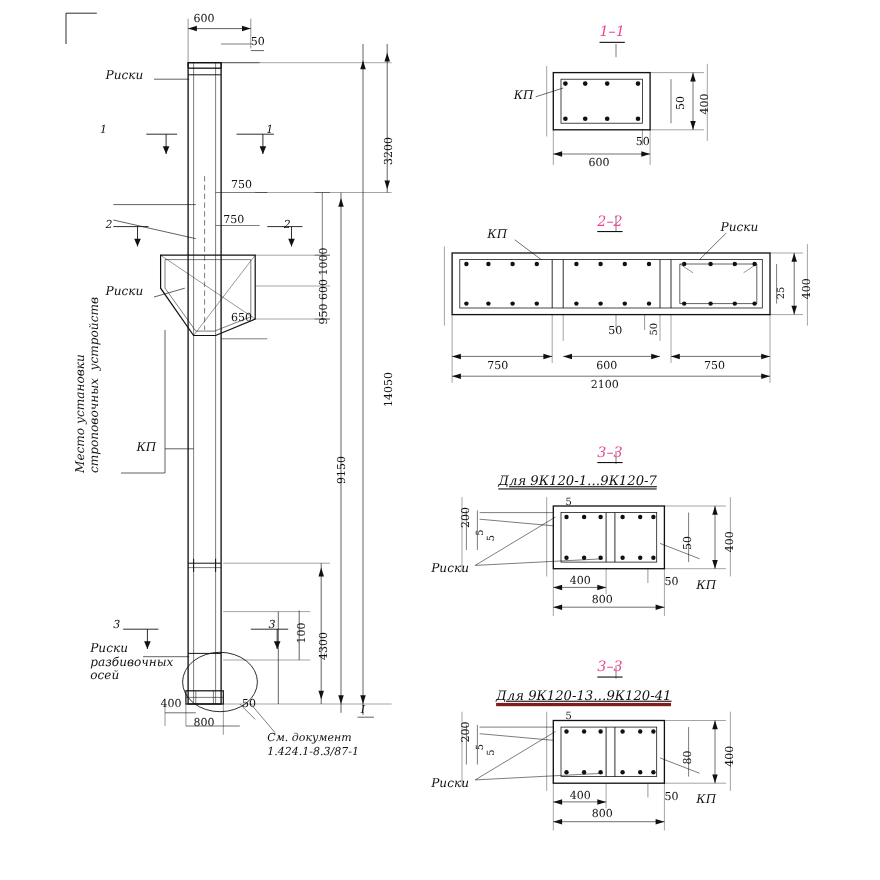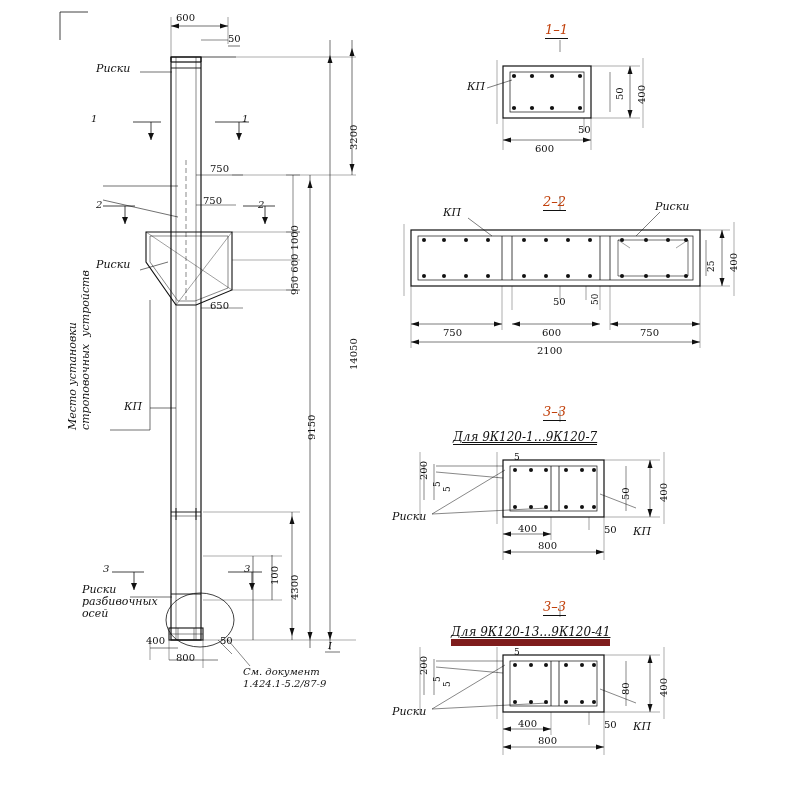--- a/index.html
+++ b/index.html
@@ -3,21 +3,21 @@
 <meta charset="utf-8">
 <style>
   html,body{margin:0;padding:0;background:#ffffff;}
   body{width:800px;height:800px;font-family:"DejaVu Sans",sans-serif;color:#111;position:relative;overflow:hidden;}
   #sheet{position:absolute;left:0;top:0;width:800px;height:800px;}
   svg{position:absolute;left:0;top:0;}
   .lbl{position:absolute;font-family:"DejaVu Serif",serif;font-style:italic;font-size:11px;color:#111;white-space:nowrap;}
   .dim{position:absolute;font-family:"DejaVu Serif",serif;font-size:10px;color:#111;white-space:nowrap;}
   .dimv{position:absolute;font-family:"DejaVu Serif",serif;font-size:10px;color:#111;white-space:nowrap;transform-origin:0 0;transform:rotate(-90deg);}
   .lblv{position:absolute;font-family:"DejaVu Serif",serif;font-style:italic;font-size:11px;color:#111;white-space:nowrap;transform-origin:0 0;transform:rotate(-90deg);}
-  .sect{position:absolute;font-family:"DejaVu Serif",serif;font-style:italic;font-size:13px;color:#c2410c;white-space:nowrap;}
+  .sect{position:absolute;font-family:"DejaVu Serif",serif;font-style:italic;font-size:13px;color:#ec4899;white-space:nowrap;}
   .sect u{text-decoration:none;border-bottom:1px solid #111;padding-bottom:1px;}
   .note{position:absolute;font-family:"DejaVu Serif",serif;font-style:italic;font-size:10px;line-height:12px;color:#111;white-space:nowrap;}
 </style>
 </head>
 <body>
 
 <div id="sheet">
 
 <svg width="800" height="800" viewBox="0 0 800 800">
   <g stroke="#111" fill="none" stroke-width="0.8">
@@ -343,21 +343,21 @@
 <div class="lbl" style="left:96px;top:258px;">Риски</div>
 <div class="lbl" style="left:82px;top:584px;white-space:pre;line-height:12px;">Риски
 разбивочных
 осей</div>
 <div class="lblv" style="left:66px;top:430px;white-space:pre;line-height:13px;">Место установки
 строповочных  устройств</div>
 <div class="lbl" style="left:124px;top:400px;">КП</div>
 
 <div class="dim" style="left:210px;top:163px;">750</div>
 <div class="dim" style="left:203px;top:195px;">750</div>
-<div class="dim" style="left:210px;top:300px;text-align:right;">650</div>
+<div class="dim" style="left:210px;top:284px;text-align:right;">650</div>
 
 <div class="dimv" style="left:348px;top:150px;">3200</div>
 <div class="dimv" style="left:289px;top:295px;">950 600 1000</div>
 <div class="dimv" style="left:306px;top:440px;">9150</div>
 <div class="dimv" style="left:348px;top:370px;">14050</div>
 <div class="dimv" style="left:289px;top:600px;">4300</div>
 <div class="dimv" style="left:269px;top:585px;">100</div>
 <div class="dimv" style="left:250px;top:625px;"></div>
 
 <div class="dim" style="left:146px;top:635px;">400</div>
@@ -366,21 +366,21 @@
 
 <div class="dim" style="left:91px;top:113px;font-style:italic;">1</div>
 <div class="dim" style="left:242px;top:113px;font-style:italic;">1</div>
 <div class="dim" style="left:96px;top:199px;font-style:italic;">2</div>
 <div class="dim" style="left:258px;top:199px;font-style:italic;">2</div>
 <div class="dim" style="left:103px;top:563px;font-style:italic;">3</div>
 <div class="dim" style="left:244px;top:563px;font-style:italic;">3</div>
 <div class="dim" style="left:328px;top:640px;font-style:italic;">I</div>
 
 <div class="note" style="left:243px;top:666px;white-space:pre;">См. документ
-1.424.1-5.2/87-9</div>
+1.424.1-8.3/87-1</div>
 
 <div class="sect" style="left:545px;top:22px;"><u>1–1</u></div>
 <div class="lbl" style="left:467px;top:80px;">КП</div>
 <div class="dim" style="left:535px;top:143px;">600</div>
 <div class="dimv" style="left:614px;top:100px;">50</div>
 <div class="dimv" style="left:636px;top:104px;">400</div>
 <div class="dim" style="left:578px;top:124px;">50</div>
 
 <div class="sect" style="left:543px;top:194px;"><u>2–2</u></div>
 <div class="lbl" style="left:443px;top:206px;">КП</div>
@@ -402,21 +402,21 @@
 <div class="dimv" style="left:432px;top:487px;font-size:9px;">5</div>
 <div class="dimv" style="left:442px;top:492px;font-size:9px;">5</div>
 <div class="dim" style="left:514px;top:452px;font-size:9px;">5</div>
 <div class="dim" style="left:518px;top:523px;">400</div>
 <div class="dim" style="left:538px;top:540px;">800</div>
 <div class="dim" style="left:604px;top:524px;">50</div>
 <div class="dimv" style="left:620px;top:500px;">50</div>
 <div class="dimv" style="left:658px;top:502px;">400</div>
 
 <div class="sect" style="left:543px;top:599px;"><u>3–3</u></div>
-<div class="lbl" style="left:451px;top:625px;font-size:12px;"><u style="border-bottom:7px solid #7f1d1d;">Для 9К120-13…9К120-41</u></div>
+<div class="lbl" style="left:451px;top:625px;font-size:12px;"><u style="border-bottom:3px solid #7f1d1d;">Для 9К120-13…9К120-41</u></div>
 <div class="lbl" style="left:392px;top:705px;">Риски</div>
 <div class="lbl" style="left:633px;top:720px;">КП</div>
 <div class="dimv" style="left:418px;top:675px;">200</div>
 <div class="dimv" style="left:432px;top:682px;font-size:9px;">5</div>
 <div class="dimv" style="left:442px;top:687px;font-size:9px;">5</div>
 <div class="dim" style="left:514px;top:647px;font-size:9px;">5</div>
 <div class="dim" style="left:518px;top:718px;">400</div>
 <div class="dim" style="left:538px;top:735px;">800</div>
 <div class="dim" style="left:604px;top:719px;">50</div>
 <div class="dimv" style="left:620px;top:695px;">80</div>

